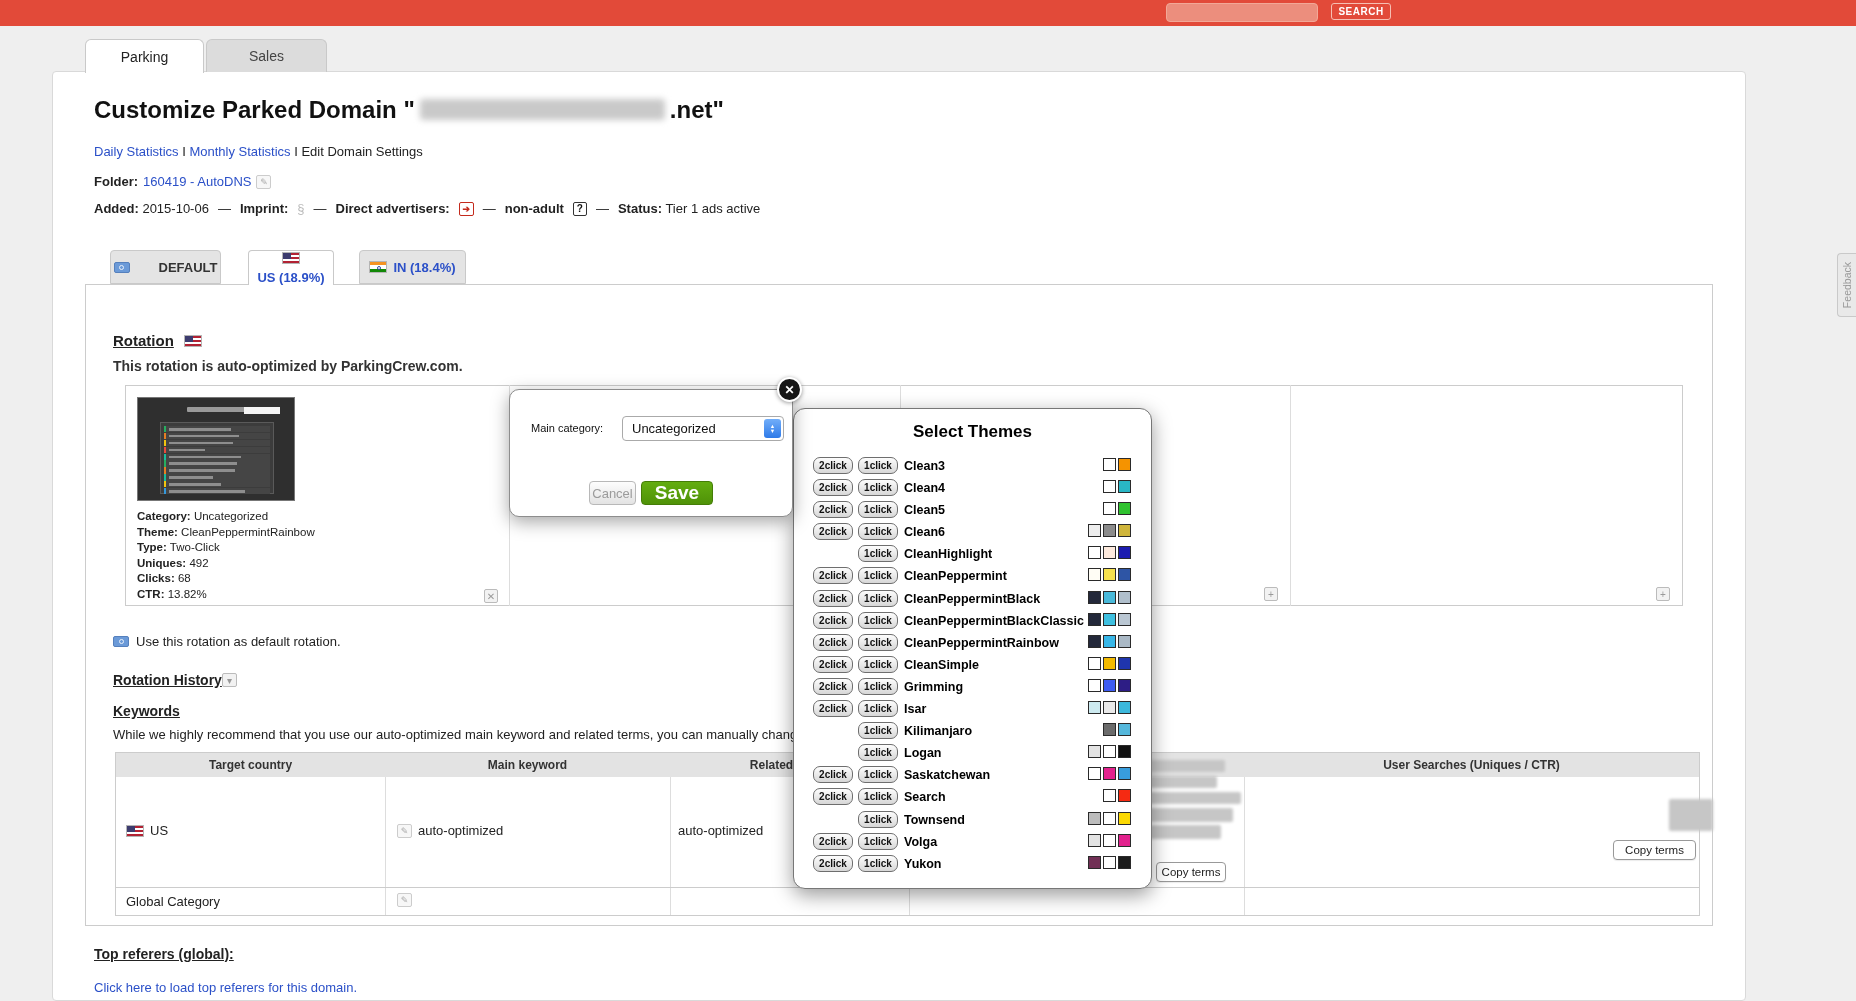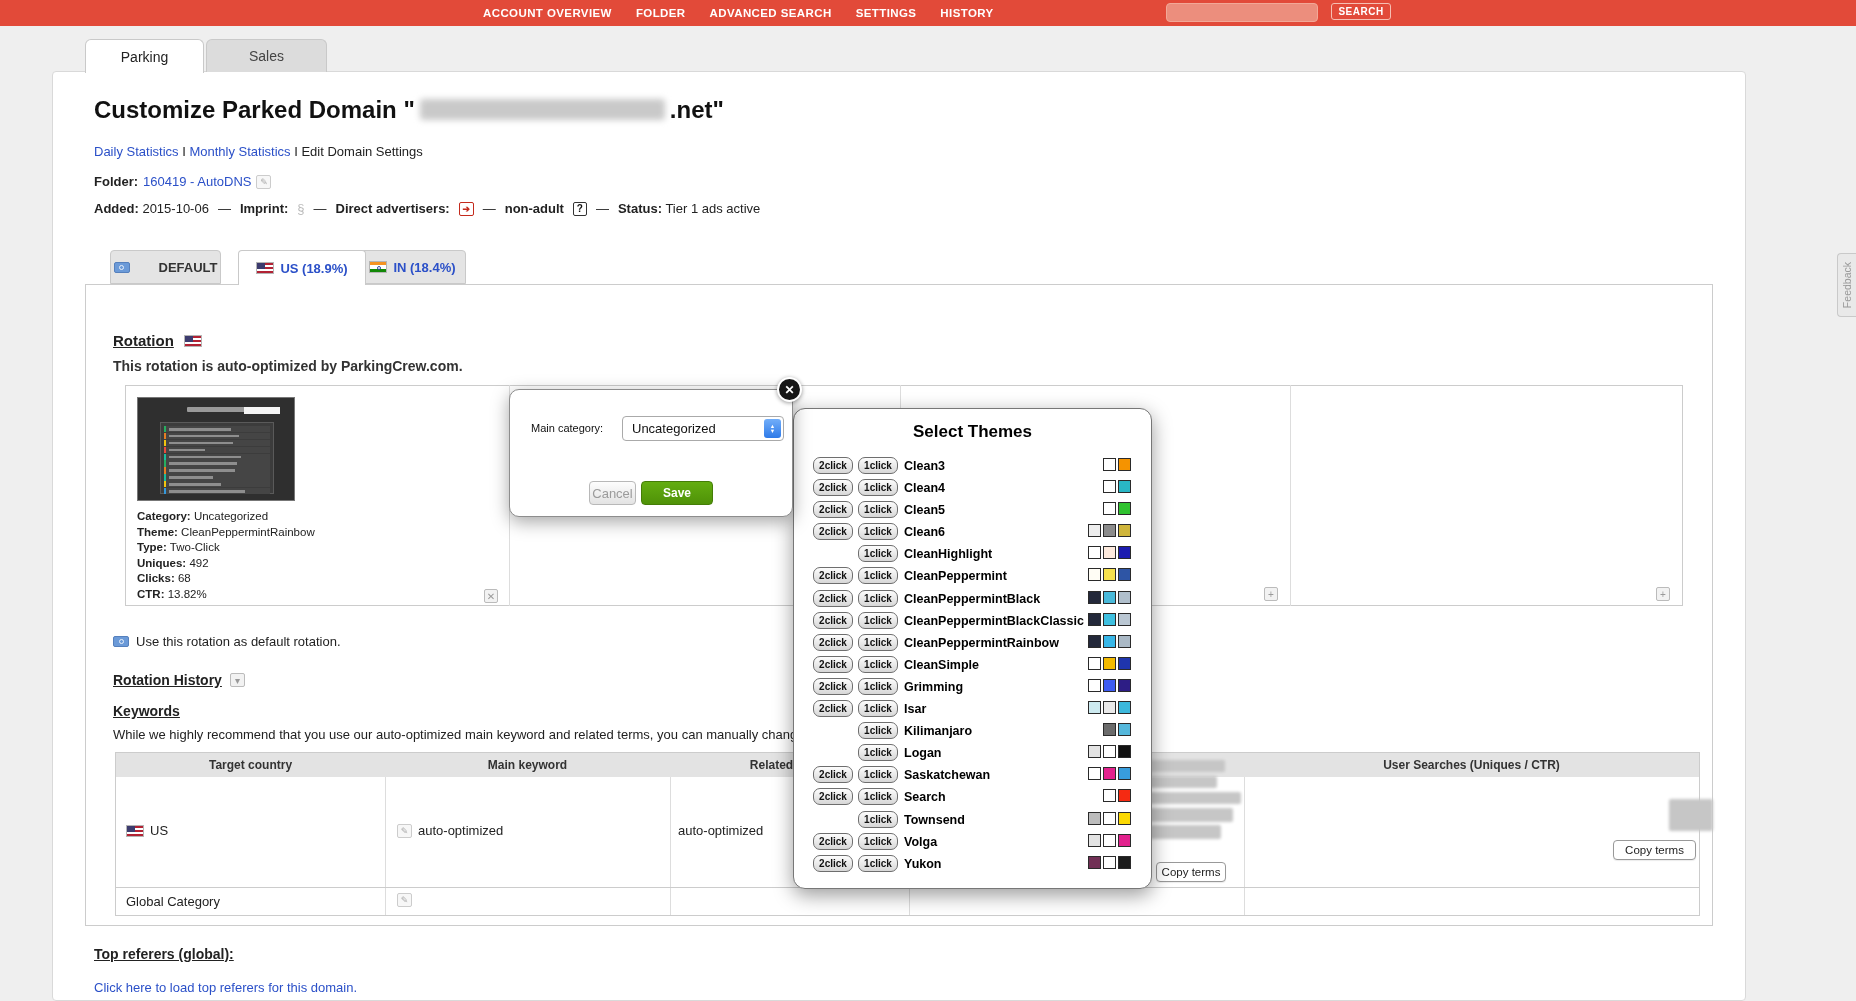--- a/index.html
+++ b/index.html
@@ -75,21 +75,21 @@
   .thumb-search { position:absolute; right:14px; top:9px; width:36px; height:7px; background:#f4f4f4; }
   .thumb-panel { position:absolute; left:22px; top:24px; width:114px; height:72px; background:#3c3c3c; border:1px solid #5a5a5a; padding:3px 0 0 0; }
   .thumb-row { position:relative; height:6.3px; margin:0 3px 0.6px 3px; background:#454545; }
   .thumb-row i { position:absolute; left:0; top:0; bottom:0; width:2px; }
   .thumb-row u { position:absolute; left:5px; top:2px; height:2.5px; background:#8e8e8e; }
   .rot-stats { left:137px; top:509px; font-size:11.5px; color:#222; line-height:15.5px; }
   .sqicon { width:14px; height:14px; border:1px solid #bbb; background:#f2f2f2; color:#999;
     font-size:10px; display:flex; align-items:center; justify-content:center; border-radius:2px; cursor:pointer; }
 
   .defrot { left:113px; top:634px; display:flex; align-items:center; gap:7px; font-size:13px; color:#222; }
-  .rothist { left:113px; top:672px; display:flex; align-items:center; gap:8px; }
+  .rothist { left:113px; top:672px; display:flex; align-items:center; gap:0; }
   .kwhead { left:113px; top:703px; }
   .kwdesc { left:113px; top:727px; font-size:13px; color:#222; white-space:nowrap; width:1580px; overflow:hidden; }
 
   
   .kwtable { left:115px; top:752px; width:1585px; height:164px; border:1px solid #ccc; background:#fff; }
   .kwhdr { position:absolute; left:0; top:0; width:1583px; height:24px; background:#e3e3e3; display:flex; }
   .kwhdr div { font-size:12px; font-weight:bold; color:#333; display:flex; align-items:center; justify-content:center; }
   .kv { position:absolute; top:24px; height:138px; width:1px; background:#ddd; }
   .kwrowline { position:absolute; left:0; top:134px; width:1583px; height:1px; background:#ccc; }
   .cell-txt { position:absolute; font-size:13px; color:#222; display:flex; align-items:center; gap:6px; }
@@ -116,48 +116,41 @@
     border:1px solid #aaa; border-radius:4px; font-size:13px; color:#111; display:flex; align-items:center;
     padding-left:9px; cursor:pointer; }
   .sel-stepper { position:absolute; right:2px; top:2px; bottom:2px; width:17px; border-radius:3px;
     background:linear-gradient(#72aef9,#2e7ae8); display:flex; flex-direction:column; align-items:center;
     justify-content:center; color:#fff; font-size:5.5px; line-height:5px; }
   .btn-cancel { position:absolute; left:79px; top:91px; width:47px; height:24px;
     background:linear-gradient(#fdfdfd,#e3e3e3); border:1px solid #b8b8b8; border-radius:4px;
     color:#9b9b9b; font-size:13px; display:flex; align-items:center; justify-content:center; cursor:pointer; }
   .btn-save { position:absolute; left:131px; top:91px; width:72px; height:24px;
     background:linear-gradient(#63ad10,#4f9208); border:1px solid #447d07; border-radius:4px;
-    color:#fff; font-size:12px; font-weight:bold; display:flex; align-items:center; justify-content:center; cursor:pointer; }
+    color:#fff; font-size:19px; font-weight:bold; display:flex; align-items:center; justify-content:center; cursor:pointer; }
 
   
   .tpopup { left:793px; top:408px; width:359px; height:481px; background:#fff; border:1px solid #777;
     border-radius:12px; box-shadow:0 6px 20px rgba(0,0,0,.4); z-index:40; }
   .tpopup-title { position:absolute; left:0; top:13px; width:100%; text-align:center;
     font-size:17px; font-weight:bold; color:#000; }
   .trows { position:absolute; left:0; top:46px; width:100%; }
   .trow { position:relative; height:22.1px; }
   .clickbtn { position:absolute; top:2px; width:40px; height:17px; border:1px solid #6e6e6e; border-radius:7px;
     background:linear-gradient(#fdfdfd,#d7d7d7); font-size:10px; font-weight:bold; color:#111;
     display:flex; align-items:center; justify-content:center; cursor:pointer; }
   .btn2 { left:19px; } .btn1 { left:64px; }
   .tname { position:absolute; left:110px; top:4px; font-size:12.5px; font-weight:bold; color:#000; white-space:nowrap; }
   .swatches { position:absolute; right:20px; top:3px; display:flex; gap:2px; }
   .swatch { width:13px; height:13px; border:1px solid #2a2a2a; }
 </style>
 </head>
 <body>
 
 <div class="abs topnav">
-  <div class="abs navitems" id="nav-items">
-      <span class="navitem">ACCOUNT OVERVIEW</span>
-      <span class="navitem">FOLDER</span>
-      <span class="navitem">ADVANCED SEARCH</span>
-      <span class="navitem">SETTINGS</span>
-      <span class="navitem">HISTORY</span>
-    </div>
   <input class="abs nav-search-input" value="" style="">
   <div class="abs nav-search-btn">SEARCH</div>
 </div>
 
 <div class="abs card"></div>
 <div class="abs ptab active">Parking</div>
 <div class="abs ptab inactive">Sales</div>
 
 <div class="abs page-title"><span>Customize Parked Domain "</span><span class="blur-domain"></span><span>.net"</span></div>
 
@@ -191,21 +184,21 @@
   <span><span class="b">Status:</span>
     <span>Tier 1 ads active</span></span>
 </div>
 
 <div class="abs ctab" style="left:110px;width:111px;">
   <span class="flag-def">
       <i></i>
     </span>
   <span class="lbl" style="color:#333;padding-left:23px;">DEFAULT</span>
 </div>
-<div class="abs ctab active" style="left:238px;width:128px;">
+<div class="abs ctab active" style="left:248px;width:86px;flex-direction:column;">
   <span class="flag-us">
       <i></i>
     </span>
   <span class="lbl">US (18.9%)</span>
 </div>
 <div class="abs ctab" style="left:359px;width:107px;">
   <span class="flag-in">
       <i></i>
     </span>
   <span class="lbl" style="color:#2b50c8;">IN (18.4%)</span>

